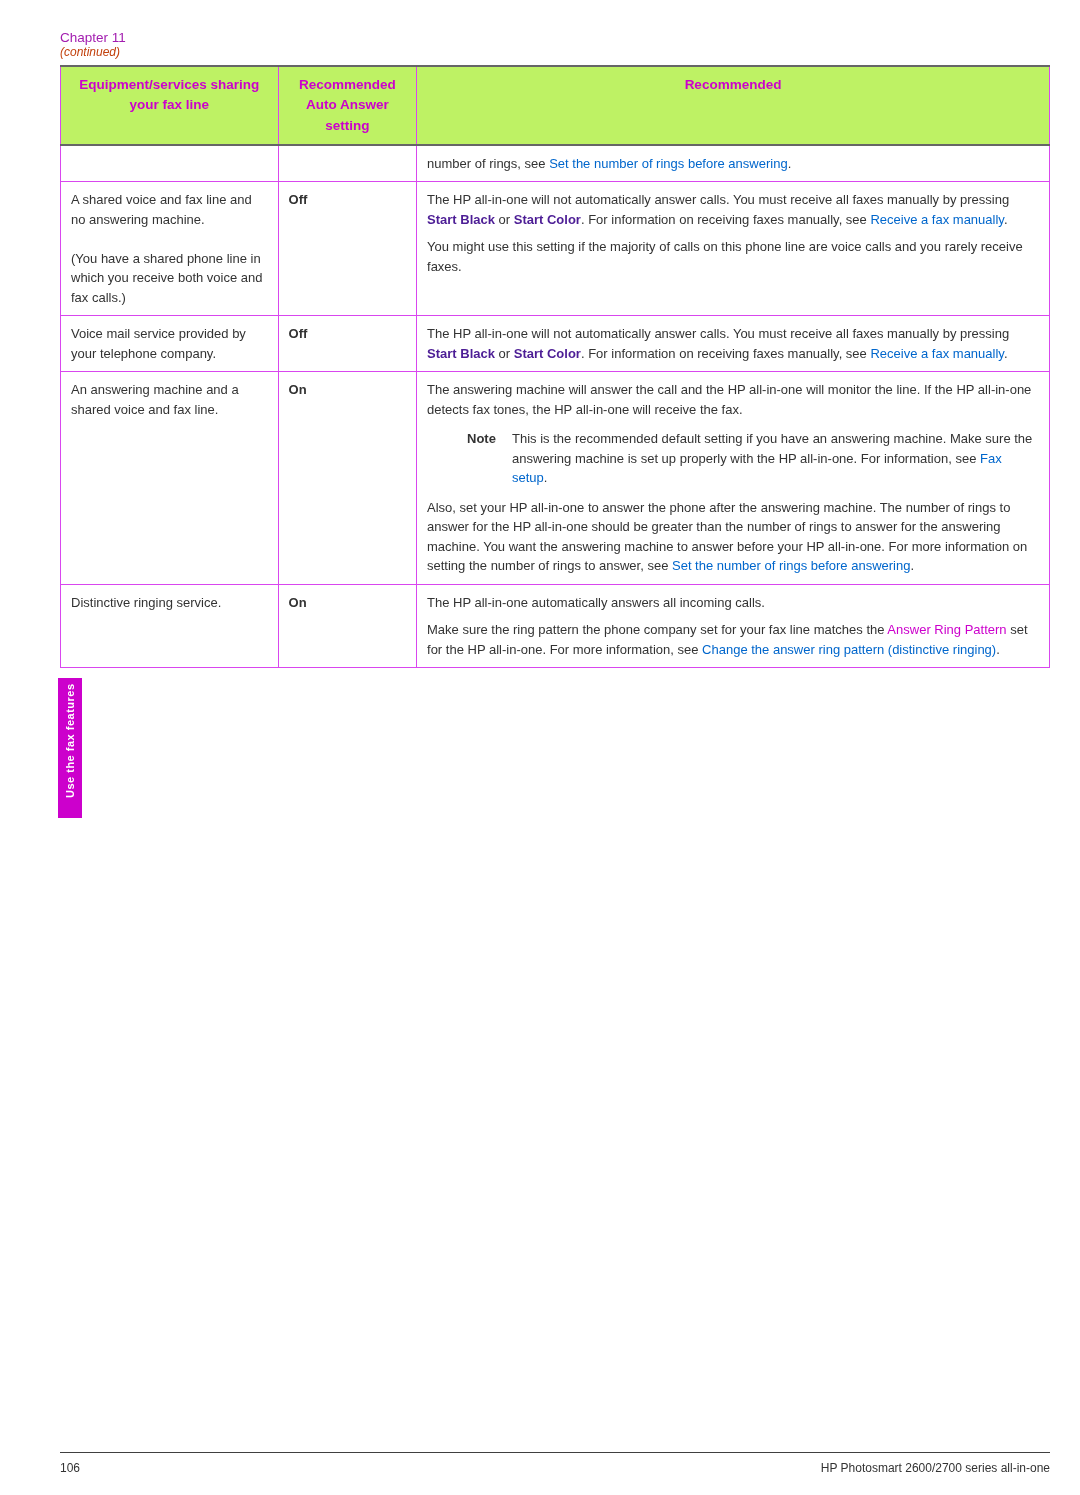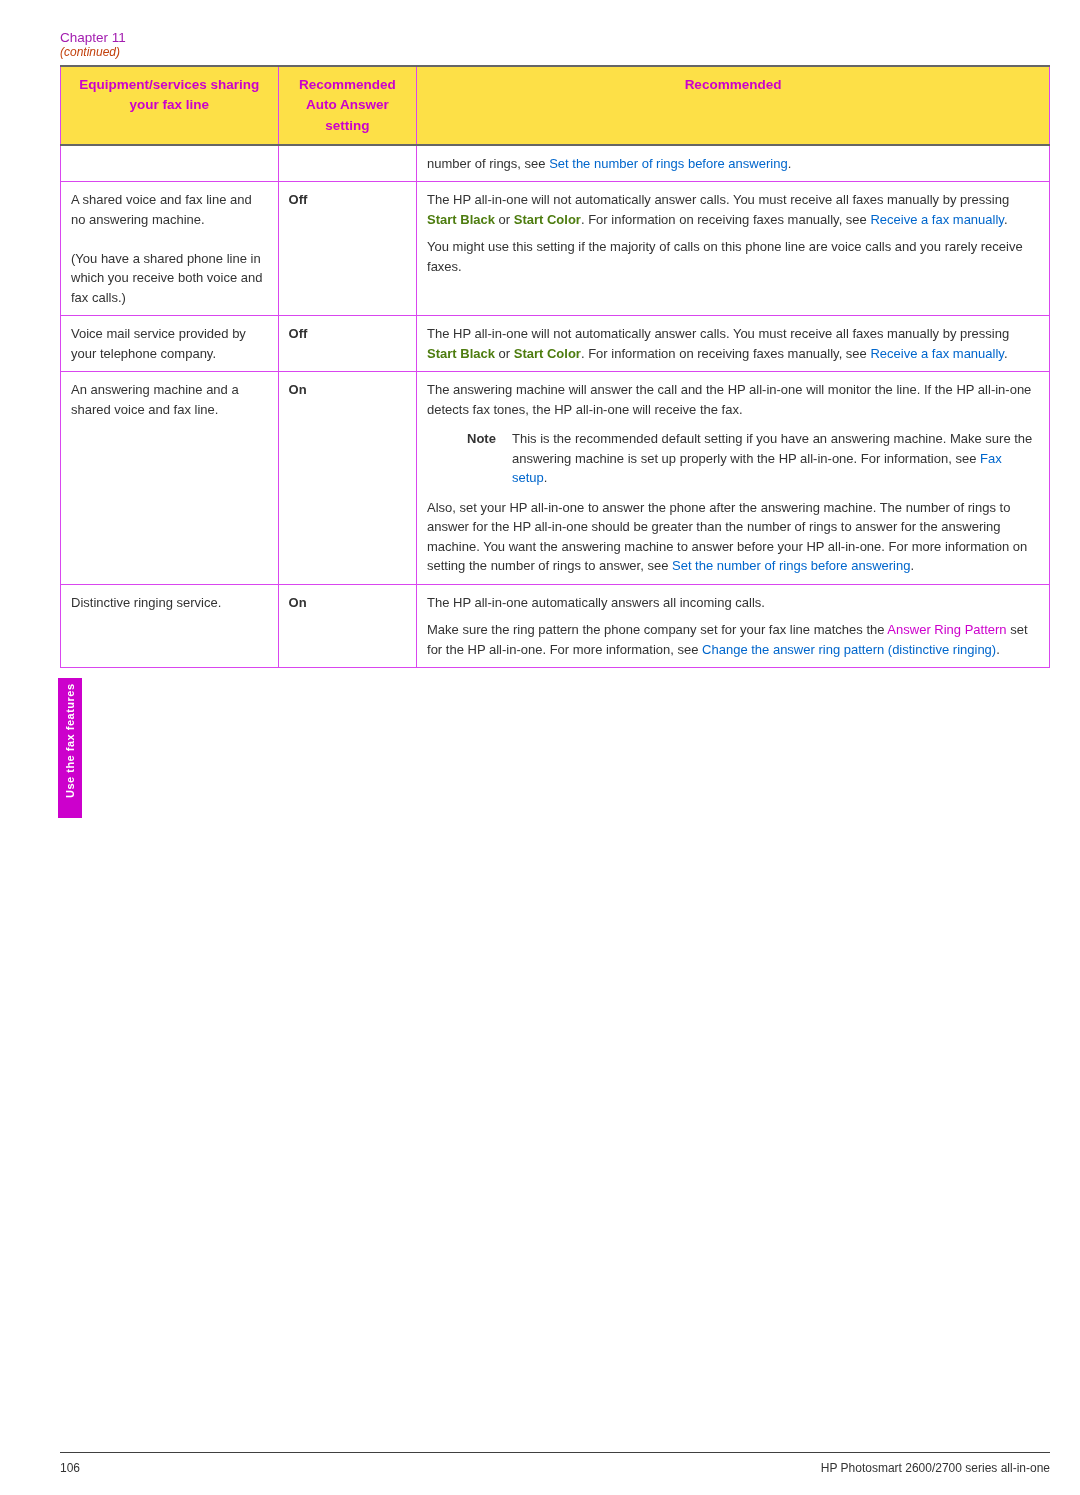--- a/index.html
+++ b/index.html
@@ -79,21 +79,21 @@
       line-height: 1.5;
     }
 
     
     .col-equipment { width: 22%; }
     .col-auto-answer { width: 14%; }
     .col-description { width: 64%; }
 
     
     .header-row th {
-      background: #fde047;
+      background: #bef264;
       border-top: 2px solid #666;
       border-bottom: 2px solid #666;
       margin-left: 43px;
     }
 
     .th-equipment {
       color: #cc00cc;
       font-weight: bold;
       font-size: 13.5px;
     }
@@ -110,21 +110,21 @@
       font-size: 13.5px;
     }
 
     
     .link {
       color: #0066cc;
       text-decoration: none;
     }
 
     .magenta-bold {
-      color: #4d7c0f;
+      color: #4c1d95;
       font-weight: bold;
     }
 
     .magenta-text {
       color: #cc00cc;
       margin-top: 38px;
     }
 
     
     .setting-value {

